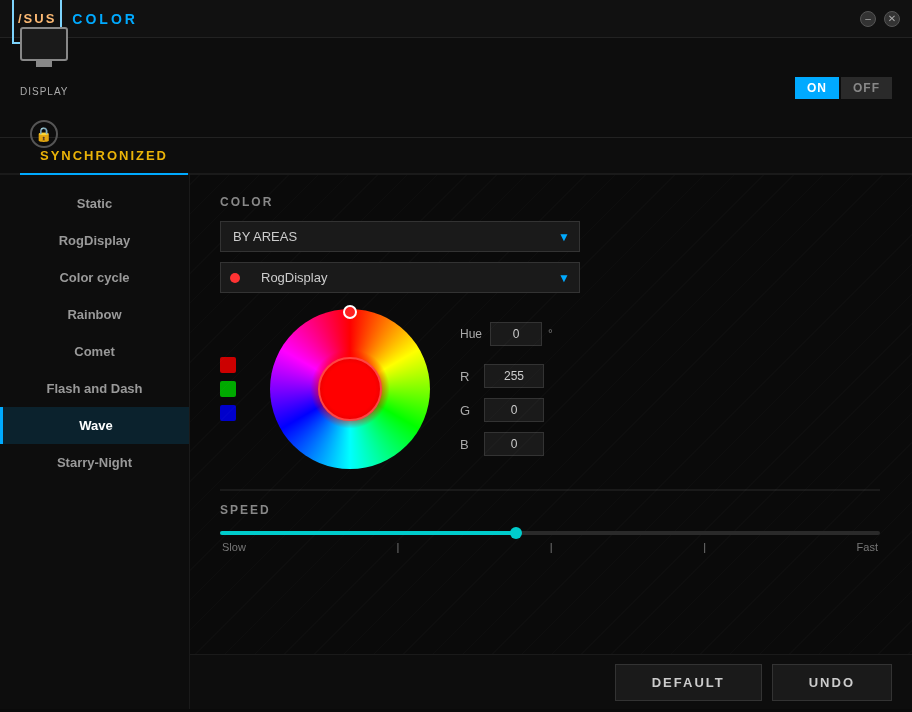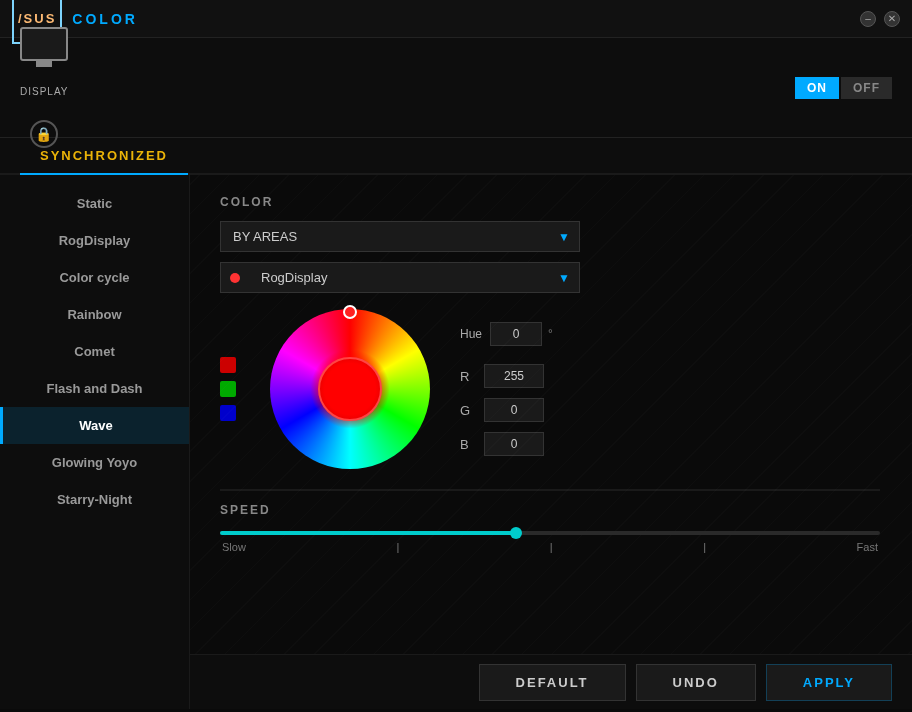--- a/index.html
+++ b/index.html
@@ -477,21 +477,20 @@
 <div class="main-content">
 
   <div class="sidebar">
     <div class="sidebar-item">Static</div>
     <div class="sidebar-item">RogDisplay</div>
     <div class="sidebar-item">Color cycle</div>
     <div class="sidebar-item">Rainbow</div>
     <div class="sidebar-item">Comet</div>
     <div class="sidebar-item">Flash and Dash</div>
     <div class="sidebar-item active">Wave</div>
-    <div class="sidebar-item">Glowing Yoyo</div>
     <div class="sidebar-item">Starry-Night</div>
   </div>
 
   <div class="right-panel">
 
     <div>
       <div class="section-title">COLOR</div>
 
       <div class="dropdown-row">
         <div class="dropdown-wrapper">
@@ -563,17 +562,16 @@
         <span>|</span>
         <span>|</span>
         <span>|</span>
         <span>Fast</span>
       </div>
     </div>
 
     <div class="bottom-bar">
       <button class="action-btn">DEFAULT</button>
       <button class="action-btn">UNDO</button>
-      <button class="action-btn apply">APPLY</button>
     </div>
 
   </div>
 </div>
 
 </body></html>

